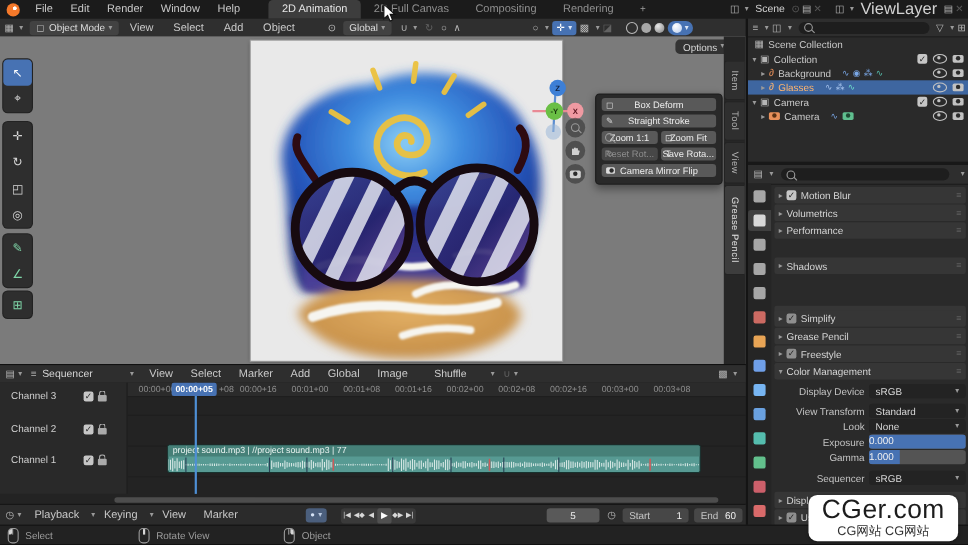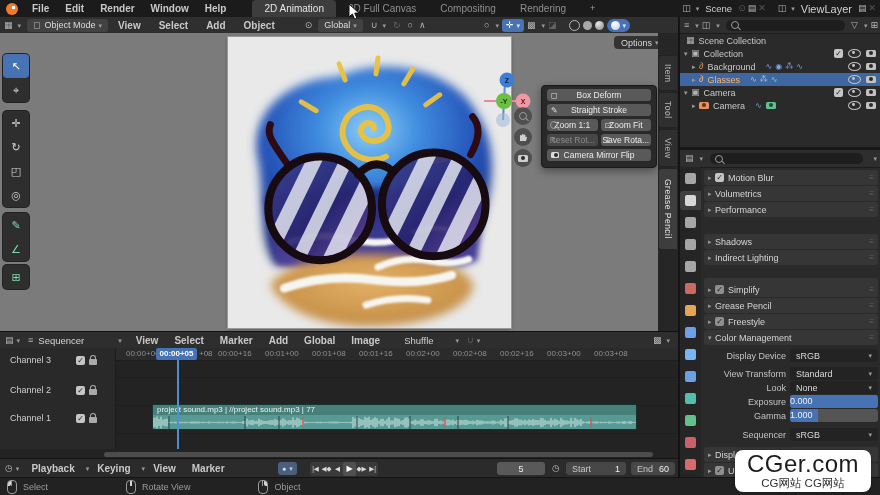--- a/index.html
+++ b/index.html
@@ -1,20 +1,20 @@
 <!DOCTYPE html>
 <html><head>
 <meta charset="utf-8">
 <style>
   html,body{margin:0;padding:0;background:#000;}
   #app{position:relative;width:880px;height:495px;background:#1f1f1f;font-family:"Liberation Sans","DejaVu Sans",sans-serif;color:#c8c8c8;overflow:hidden;font-size:10px;-webkit-font-smoothing:antialiased;}
   .abs{position:absolute;}
   .row{display:flex;align-items:center;}
   .chev{font-size:7px;color:#9a9a9a;margin-left:3px;line-height:1;}
-  .menu{color:#c9c9c9;font-size:10px;padding:0 8px;white-space:nowrap;font-weight:bold;}
+  .menu{color:#c9c9c9;font-size:10px;padding:0 8px;white-space:nowrap;}
   
   #topbar{left:0;top:0;width:880px;height:17px;background:#1b1b1b;display:flex;align-items:center;}
   .logo{width:12px;height:12px;border-radius:50%;background:radial-gradient(circle at 62% 38%,#fff 0 1.5px,#f5792a 2px 100%);margin:0 6px 0 6px;}
   .tab{font-size:10px;color:#8f8f8f;padding:0 12px;height:17px;line-height:17px;white-space:nowrap;}
   .tab.active{background:#3d3d3d;color:#e6e6e6;border-radius:4px 4px 0 0;}
   .tbx{color:#9f9f9f;font-size:9px;}
   
   #vhead{left:0;top:17px;width:678px;height:16px;background:#2f2f2f;border-bottom:1px solid #161616;}
   .field{background:#424242;border-radius:3px;color:#dedede;font-size:9px;display:inline-flex;align-items:center;padding:0 6px;height:13px;white-space:nowrap;}
   .hicon{color:#b5b5b5;font-size:9px;line-height:1;}
@@ -121,21 +121,21 @@
     <div style="margin-left:auto;display:flex;align-items:center;gap:2px;padding-right:4px;">
       <span class="hicon">◫</span>
       <span class="chev">▾</span>
       <span style="font-size:9.5px;color:#d2d2d2;padding:0 4px;">Scene</span>
       <span class="hicon dim">⊙</span>
       <span class="hicon">▤</span>
       <span class="hicon dim">✕</span>
       <span style="width:8px"></span>
       <span class="hicon">◫</span>
       <span class="chev">▾</span>
-      <span style="font-size:11px;color:#d2d2d2;padding:0 4px;">ViewLayer</span>
+      <span style="font-size:15px;color:#d2d2d2;padding:0 4px;">ViewLayer</span>
       <span class="hicon">▤</span>
       <span class="hicon dim">✕</span>
     </div>
 
     <svg class="abs" style="left:348px;top:3px;z-index:60;" width="13" height="18">
       <path d="M1,1 L1,14 L4.4,11 L6.6,16.2 L8.9,15.1 L6.7,10.1 L11,10.1 Z" fill="#fff" stroke="#111" stroke-width="1"></path>
     </svg>
   </div>
 
   <div class="abs" id="vhead">
@@ -546,25 +546,20 @@
       <div class="prow" style="top:52px;">
           <span class="exp">▸</span>
           <span>Performance</span>
           <span class="grip">≡</span>
         </div>
       <div class="prow" style="top:84px;">
           <span class="exp">▸</span>
           <span>Shadows</span>
           <span class="grip">≡</span>
         </div>
-      <div class="prow" style="top:100px;">
-          <span class="exp">▸</span>
-          <span>Indirect Lighting</span>
-          <span class="grip">≡</span>
-        </div>
       <div class="prow" style="top:128px;">
           <span class="exp">▸</span>
           <span>Film</span>
           <span class="grip">≡</span>
         </div>
       <div class="prow" style="top:132px;">
           <span class="exp">▸</span>
           <span class="i-check" style="margin-right:4px;background:#8f8f8f;">✓</span>
           <span>Simplify</span>
           <span class="grip">≡</span>

